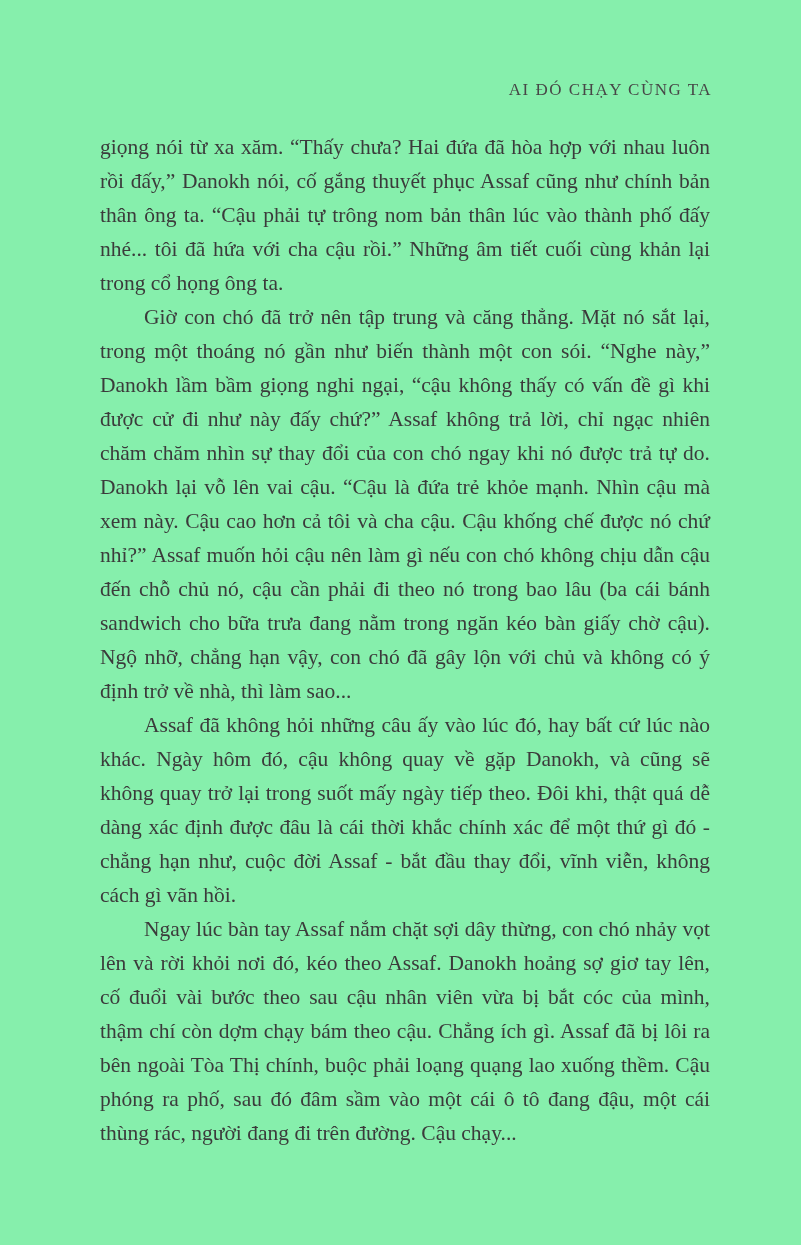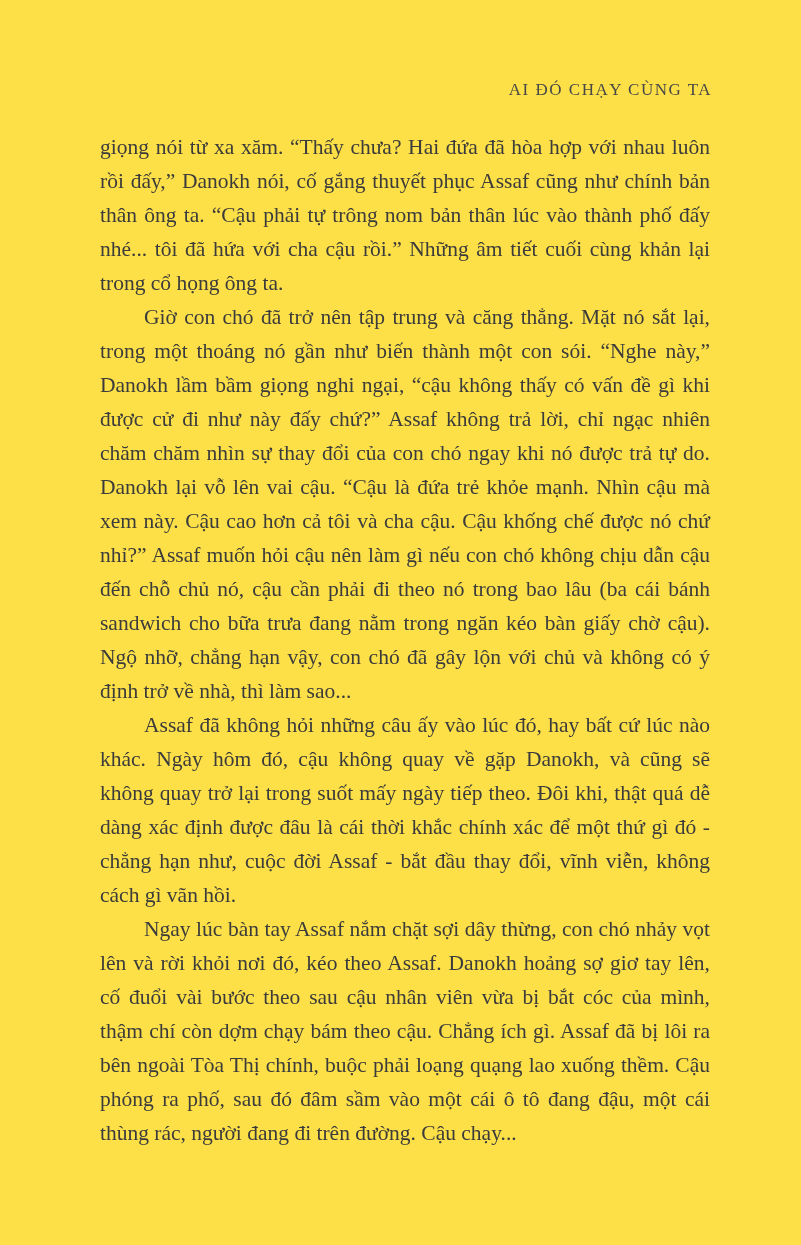--- a/index.html
+++ b/index.html
@@ -4,21 +4,21 @@
 <style>
   html, body {
     margin: 0;
     padding: 0;
     background: #fdfdfd;
   }
   .page {
     position: relative;
     width: 801px;
     height: 1245px;
-    background: #fde047;
+    background: #86efac;
     font-family: "Liberation Serif", "DejaVu Serif", serif;
     color: #3b3b3b;
     overflow: hidden;
   }
   .running-header {
     position: absolute;
     top: 80px;
     left: 100px;
     width: 612px;
     text-align: right;

